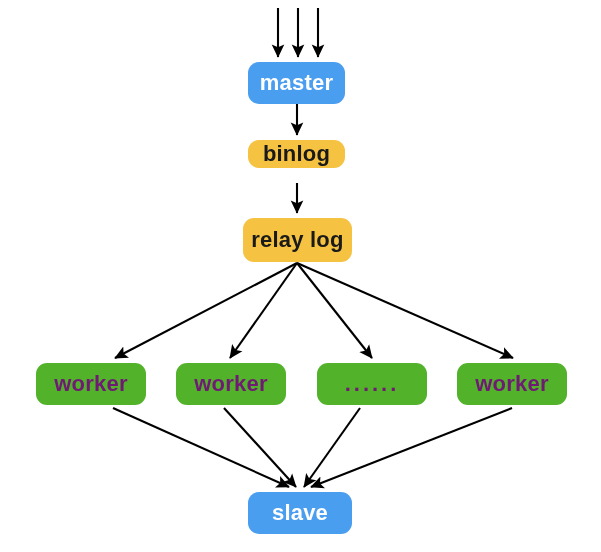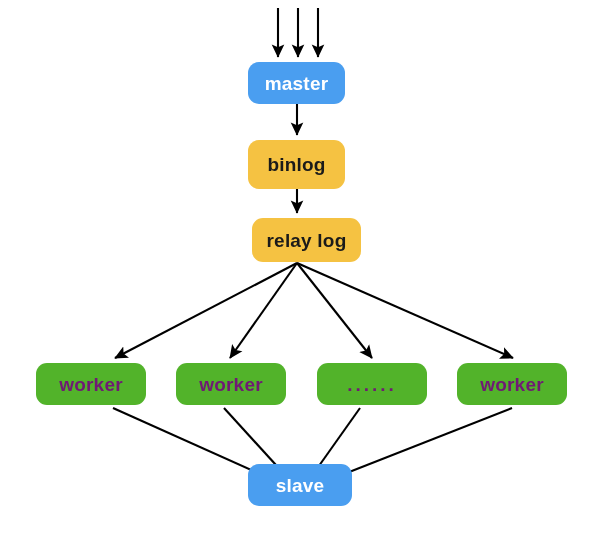--- a/index.html
+++ b/index.html
@@ -35,21 +35,21 @@
 
   
   .node {
     position: absolute;
     z-index: 2;
     box-sizing: border-box;
     display: flex;
     align-items: center;
     justify-content: center;
     border-radius: 11px;
-    font-size: 19px;
+    font-size: 22px;
     font-weight: bold;
     letter-spacing: 0.2px;
     white-space: nowrap;
     user-select: none;
   }
   .node-label {
     display: block;
     line-height: 1;
   }
 
@@ -86,36 +86,36 @@
         <line x1="224" y1="408" x2="296" y2="487"></line>
         <line x1="360" y1="408" x2="304" y2="487"></line>
         <line x1="512" y1="408" x2="311" y2="487"></line>
       </g>
   </svg>
 
   <div id="node-layer">
       <div class="node blue" style="left: 248px; top: 62px; width: 97px; height: 42px;">
         <span class="node-label">master</span>
       </div>
-      <div class="node amber" style="left: 248px; top: 140px; width: 97px; height: 49px;">
+      <div class="node amber" style="left: 248px; top: 140px; width: 97px; height: 28px;">
         <span class="node-label">binlog</span>
       </div>
-      <div class="node amber" style="left: 252px; top: 218px; width: 109px; height: 44px;">
+      <div class="node amber" style="left: 243px; top: 218px; width: 109px; height: 44px;">
         <span class="node-label">relay log</span>
       </div>
       <div class="node green" style="left: 36px; top: 363px; width: 110px; height: 42px;">
         <span class="node-label">worker</span>
       </div>
       <div class="node green" style="left: 176px; top: 363px; width: 110px; height: 42px;">
         <span class="node-label">worker</span>
       </div>
       <div class="node green dots" style="left: 317px; top: 363px; width: 110px; height: 42px;">
         <span class="node-label">......</span>
       </div>
       <div class="node green" style="left: 457px; top: 363px; width: 110px; height: 42px;">
         <span class="node-label">worker</span>
       </div>
-      <div class="node blue" style="left: 248px; top: 464px; width: 104px; height: 42px;">
+      <div class="node blue" style="left: 248px; top: 492px; width: 104px; height: 42px;">
         <span class="node-label">slave</span>
       </div>
     </div>
 
 </div>
 
 </body></html>

